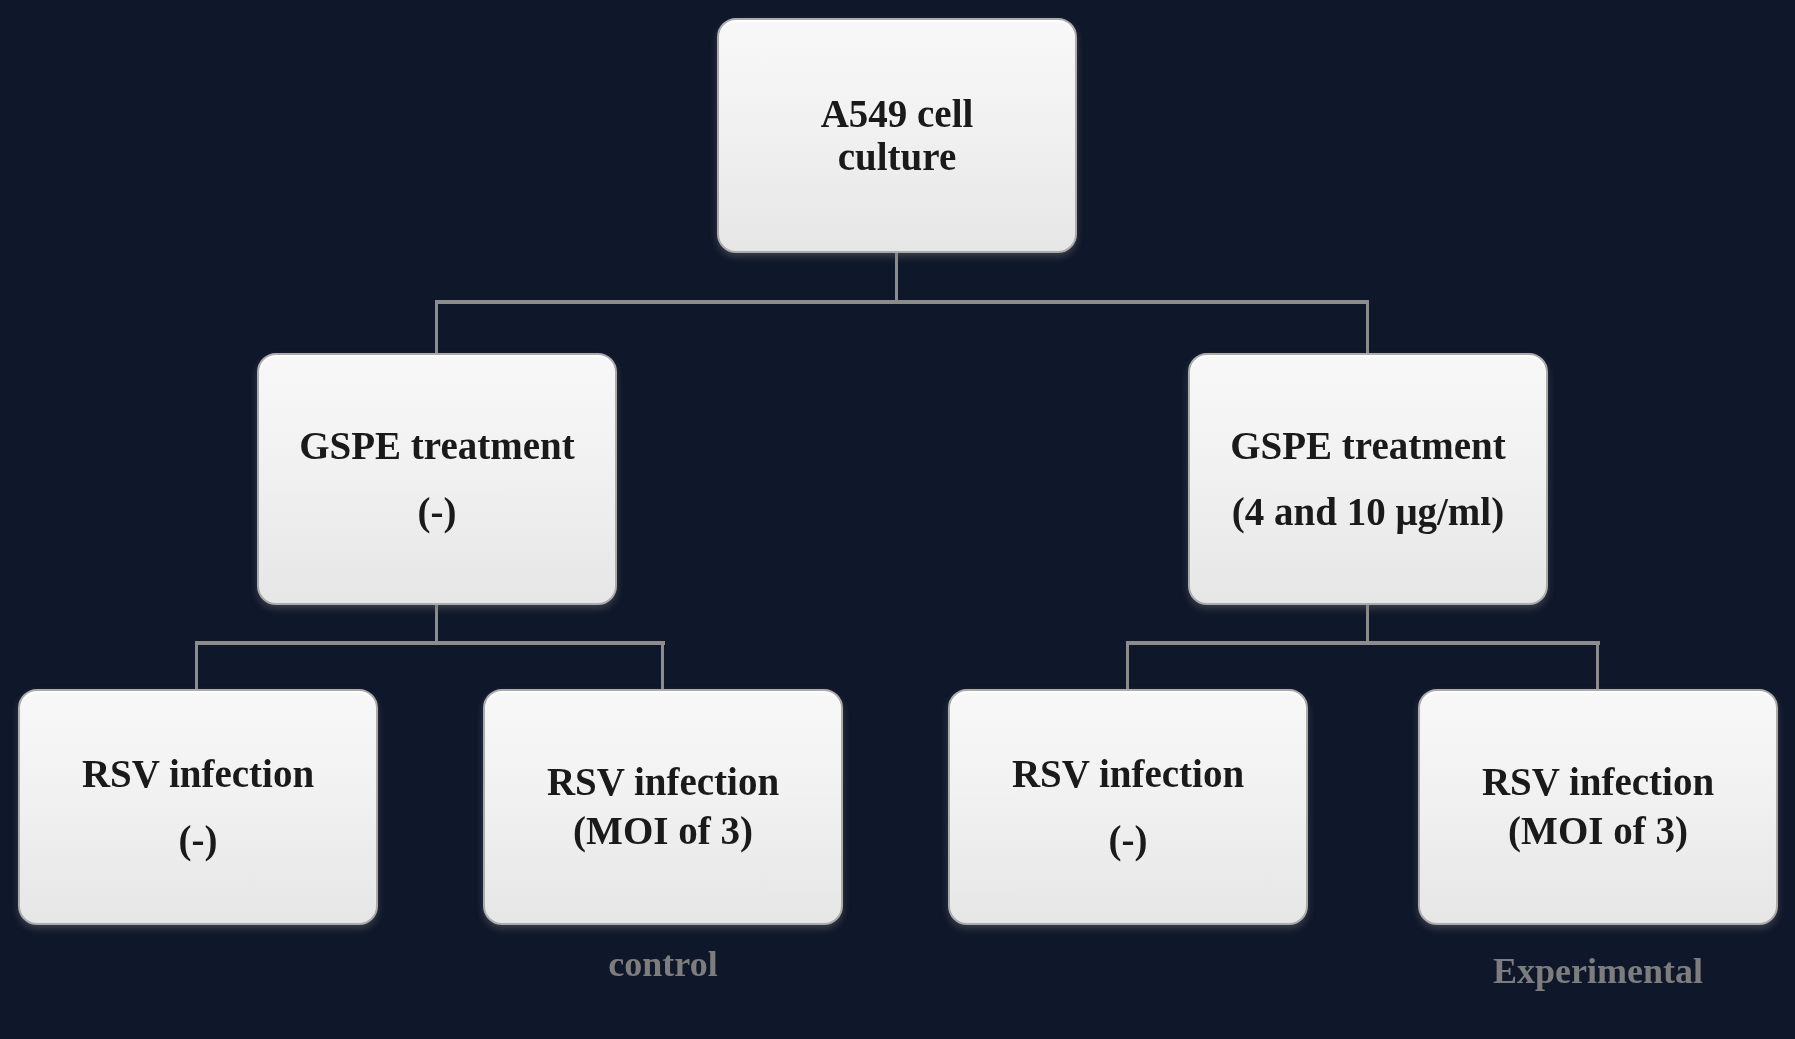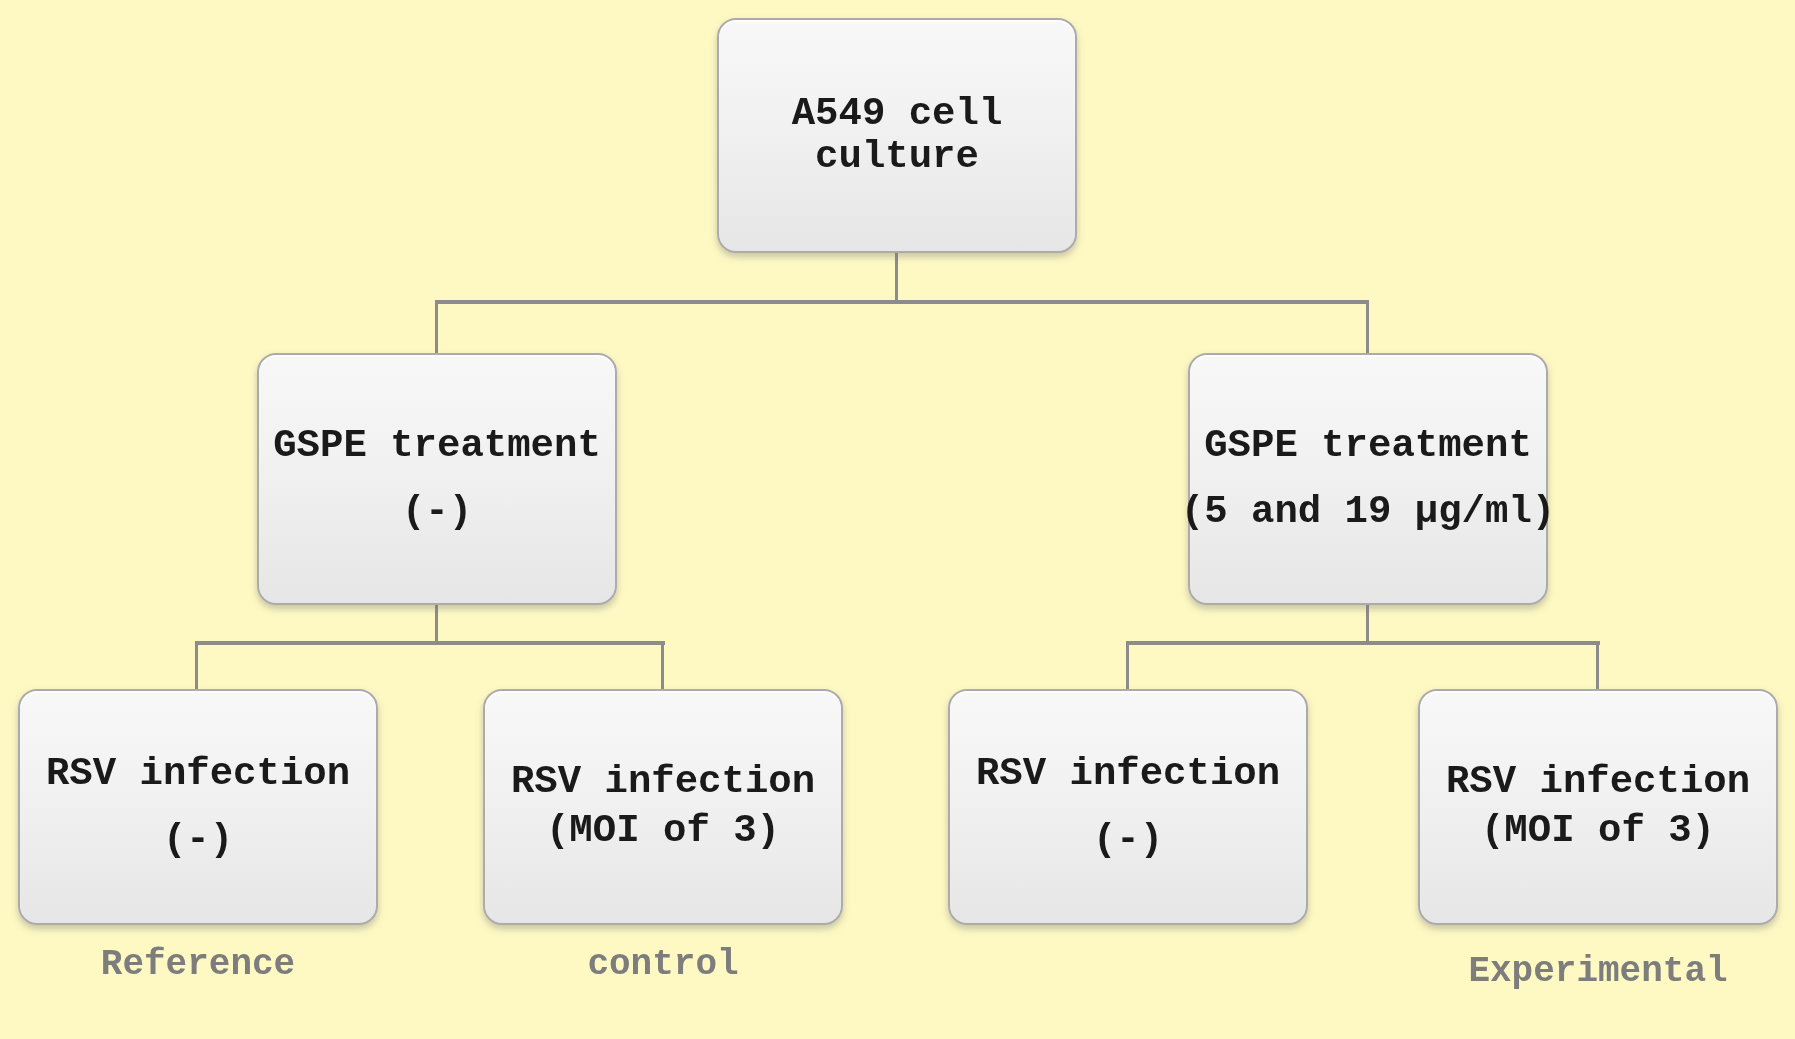--- a/index.html
+++ b/index.html
@@ -1,21 +1,21 @@
 <!DOCTYPE html>
 <html><head>
 <meta charset="utf-8">
 <style>
   html,body{margin:0;padding:0;background:#ffffff;}
   #canvas{
     position:relative;
     width:1795px;height:1039px;
-    background:#fef9c3;
+    background:#0f172a;
     overflow:hidden;
-    font-family:Liberation Mono, monospace;
+    font-family:Liberation Serif, serif;
   }
   .node{
     position:absolute;
     box-sizing:border-box;
     border:2px solid #ababab;
     border-radius:19px;
     background:linear-gradient(180deg,#f8f8f8 0%,#f1f1f1 45%,#e6e6e6 100%);
     box-shadow:0 4px 7px rgba(120,120,120,0.40), inset 0 2px 1px rgba(255,255,255,0.9);
     display:flex;flex-direction:column;align-items:center;justify-content:center;
     text-align:center;
@@ -64,43 +64,40 @@
     <span class="line">A549 cell</span>
     <span class="line">culture</span>
   </div>
 
   <div class="node lh-loose" style="left:257px;top:353px;width:360px;height:252px;">
     <span class="line">GSPE treatment</span>
     <span class="line">(-)</span>
   </div>
   <div class="node lh-loose" style="left:1188px;top:353px;width:360px;height:252px;">
     <span class="line">GSPE treatment</span>
-    <span class="line">(5 and 19 μg/ml)</span>
+    <span class="line">(4 and 10 μg/ml)</span>
   </div>
 
   <div class="node lh-loose" style="left:18px;top:689px;width:360px;height:236px;">
     <span class="line">RSV infection</span>
     <span class="line">(-)</span>
   </div>
   <div class="node lh-tight" style="left:483px;top:689px;width:360px;height:236px;">
     <span class="line">RSV infection</span>
     <span class="line">(MOI of 3)</span>
   </div>
   <div class="node lh-loose" style="left:948px;top:689px;width:360px;height:236px;">
     <span class="line">RSV infection</span>
     <span class="line">(-)</span>
   </div>
   <div class="node lh-tight" style="left:1418px;top:689px;width:360px;height:236px;">
     <span class="line">RSV infection</span>
     <span class="line">(MOI of 3)</span>
   </div>
 
-  <div class="group-label" style="left:18px;top:940px;width:360px;">
-    <span class="line">Reference</span>
-  </div>
   <div class="group-label" style="left:483px;top:940px;width:360px;">
     <span class="line">control</span>
   </div>
   <div class="group-label" style="left:1418px;top:940px;width:360px;margin-top:7px;">
     <span class="line">Experimental</span>
   </div>
 
 </div>
 
 </body></html>

